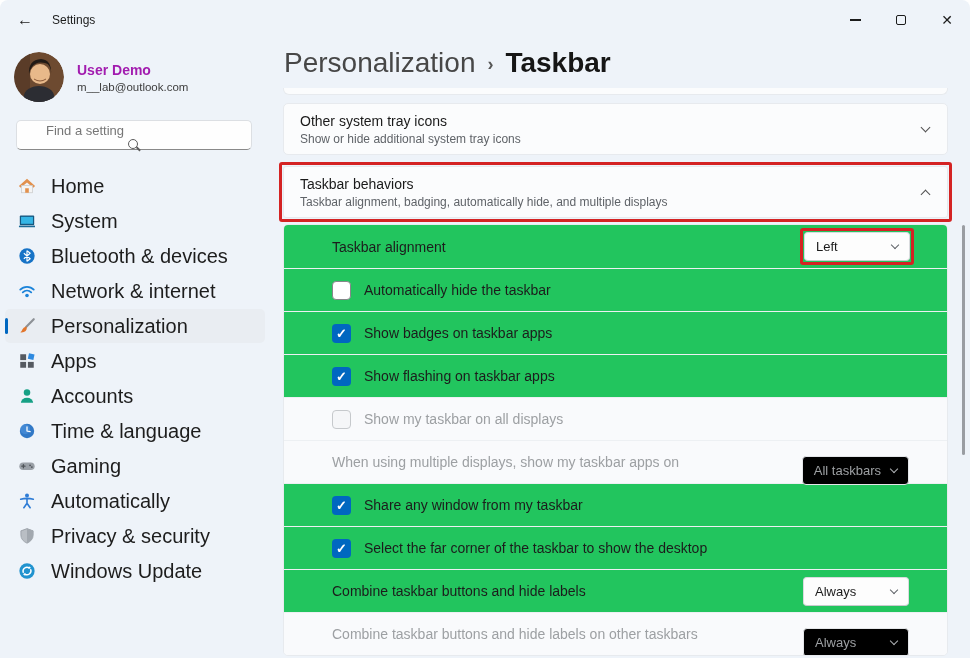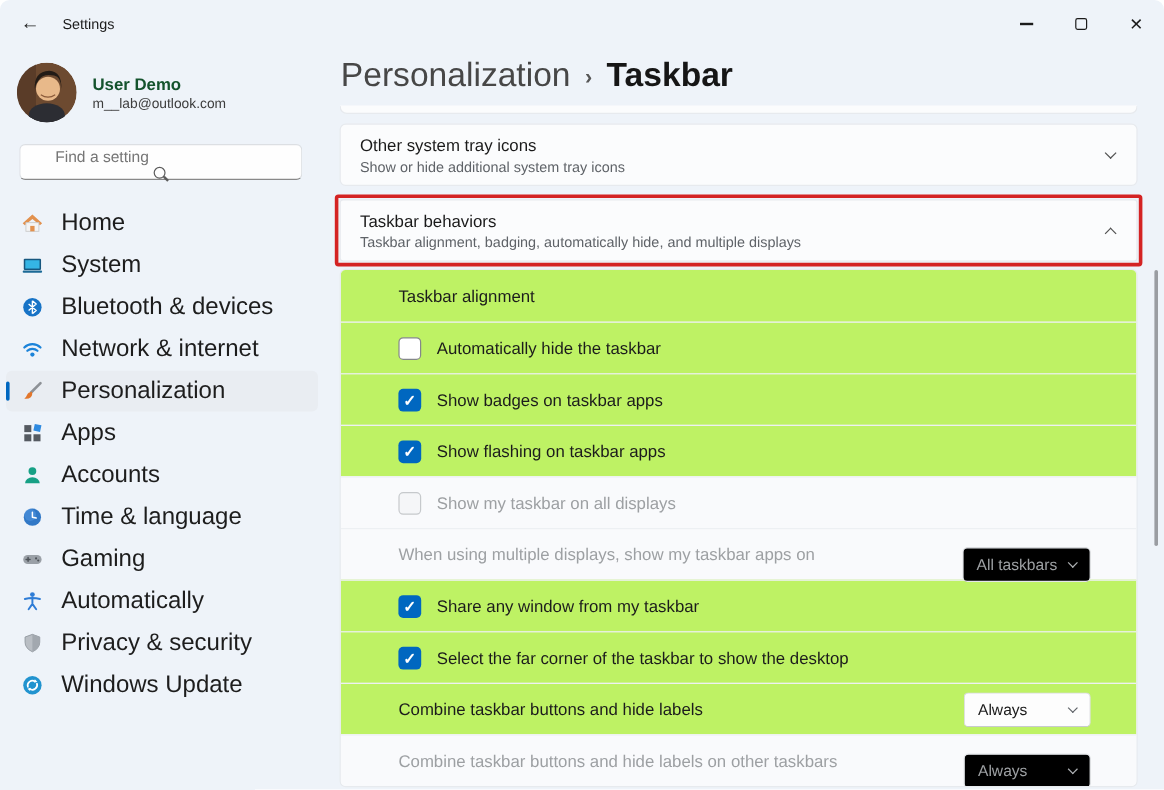--- a/index.html
+++ b/index.html
@@ -15,21 +15,21 @@
   .wc { width:46px; height:40px; display:flex; align-items:center; justify-content:center; background:none; border:none;
         font-size:14px; color:#1b1b1b; cursor:pointer; }
   .wc .max-glyph { display:inline-block; width:10px; height:10px; border:1.2px solid #1b1b1b; border-radius:2px; }
   .wc.min span.min-glyph { display:inline-block; width:11px; height:1.4px; background:#1b1b1b; }
 
   
   .sidebar { position:absolute; left:0; top:40px; width:270px; bottom:0; }
   .profile { display:flex; align-items:center; padding:12px 16px 12px 14px; }
   .avatar { width:50px; height:50px; border-radius:50%; overflow:hidden; flex:none; }
   .profile-text { margin-left:13px; }
-  .profile-name { font-size:14px; font-weight:700; color:#14532d; }
+  .profile-name { font-size:14px; font-weight:700; color:#a21caf; }
   .profile-email { font-size:11.5px; color:#3d3d3d; margin-top:3px; }
 
   .search-box { margin:6px 18px 12px 16px; height:30px; background:#fefefe; border:1px solid #dcdfe3;
                 border-bottom:1px solid #898989; border-radius:5px; display:flex; align-items:center; padding:0 10px;flex-direction:column; }
   .search-input { flex:1; border:none; outline:none; background:transparent; font-size:13px; color:#1b1b1b;
                   font-family:"Liberation Sans", sans-serif; }
   .search-input::placeholder { color:#767676; }
   .search-glyph { position:relative; width:10px; height:10px; border:1.5px solid #5c5c5c; border-radius:50%; flex:none; margin-right:3px; }
   .search-glyph::after { content:""; position:absolute; width:5px; height:1.5px; background:#5c5c5c; right:-4px; bottom:-1px; transform:rotate(45deg); }
 
@@ -55,21 +55,21 @@
                    align-items:center; padding:0 18px 0 16px; cursor:pointer;justify-content:flex-end; }
   .exp-text { flex:1; }
   .exp-title { font-size:14px; color:#1a1a1a; }
   .exp-sub { font-size:12px; color:#5f6368; margin-top:3px; }
   .card-gap { height:7px; }
 
   .red-wrap { border:3px solid #d42323; border-radius:3px; padding:1px; margin:0 -4px; }
   .red-wrap .expander-card { border-radius:3px; }
 
   .rows { margin-top:2px; border:1px solid #e7eaee; border-radius:5px; overflow:hidden; background:#fcfdfe; }
-  .row { height:43px; display:flex; align-items:center; padding:0 38px 0 48px; border-top:1px solid #edf0f3; background:#bef264; }
+  .row { height:43px; display:flex; align-items:center; padding:0 38px 0 48px; border-top:1px solid #edf0f3; background:#22c55e; }
   .row:first-child { border-top:none; }
   .row.disabled { background:#f9fafc; }
   .row-label { flex:1; font-size:14px; color:#1c1c1c; }
   .row.disabled .row-label { color:#9da0a3; }
 
   .checkbox { width:19px; height:19px; border-radius:4px; margin-right:13px; flex:none; display:flex;
               align-items:center; justify-content:center; cursor:pointer; }
   .checkbox.unchecked { border:1px solid #85878a; background:#fff; }
   .checkbox.unchecked.dis { border:1px solid #c6c9cc; background:#f5f6f8; }
   .checkbox.checked { background:#0067c0; }
@@ -302,20 +302,26 @@
             <div class="exp-sub">Taskbar alignment, badging, automatically hide, and multiple displays</div>
           </span>
           <span class="chev up"></span>
         </div>
       </div>
 
       <div class="rows">
 
         <div class="row">
           <span class="row-label">Taskbar alignment</span>
+          <span class="red-box-inline">
+            <button class="dropdown">
+              <span>Left</span>
+              <span class="chev sm"></span>
+            </button>
+          </span>
         </div>
 
         <div class="row">
           <span class="checkbox unchecked"></span>
           <span class="row-label">Automatically hide the taskbar</span>
         </div>
 
         <div class="row">
           <span class="checkbox checked"></span>
           <span class="row-label">Show badges on taskbar apps</span>

